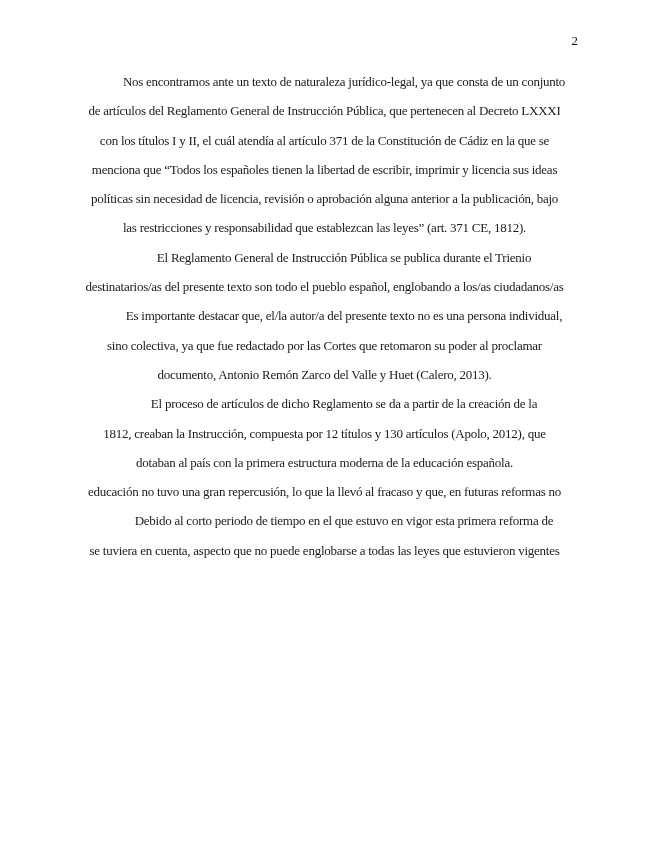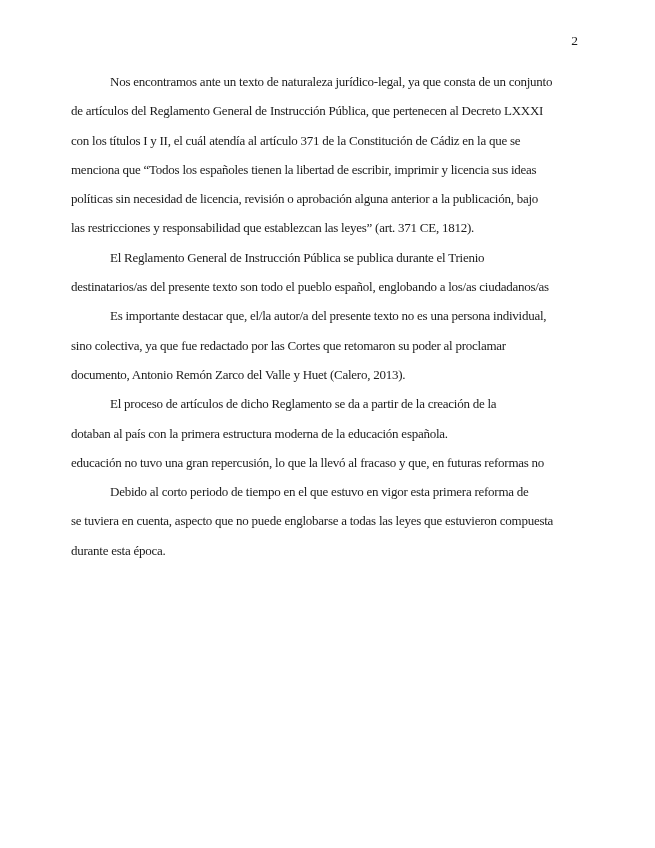--- a/index.html
+++ b/index.html
@@ -29,20 +29,21 @@
     position: absolute;
     top: 67px;
     left: 71px;
     width: 507px;
     font-size: 13px;
     letter-spacing: -0.25px;
   }
   .para {
     margin: 0;
     padding: 0;
+    text-align: center;
   }
   .line {
     display: block;
     height: 29.3px;
     line-height: 29.3px;
     white-space: nowrap;
   }
   .line.first {
     text-indent: 39px;
   }
@@ -65,22 +66,22 @@
         <span class="line first">El Reglamento General de Instrucción Pública se publica durante el Trienio</span>
         <span class="line">destinatarios/as del presente texto son todo el pueblo español, englobando a los/as ciudadanos/as</span>
       </p>
       <p class="para">
         <span class="line first">Es importante destacar que, el/la autor/a del presente texto no es una persona individual,</span>
         <span class="line">sino colectiva, ya que fue redactado por las Cortes que retomaron su poder al proclamar</span>
         <span class="line">documento, Antonio Remón Zarco del Valle y Huet (Calero, 2013).</span>
       </p>
       <p class="para">
         <span class="line first">El proceso de artículos de dicho Reglamento se da a partir de la creación de la</span>
+        <span class="line">1812, creaban la Instrucción, compuesta por 12 títulos y 130 artículos (Apolo, 2012), que</span>
         <span class="line">dotaban al país con la primera estructura moderna de la educación española.</span>
       </p>
       <p class="para">
         <span class="line">educación no tuvo una gran repercusión, lo que la llevó al fracaso y que, en futuras reformas no</span>
         <span class="line first">Debido al corto periodo de tiempo en el que estuvo en vigor esta primera reforma de</span>
-        <span class="line">se tuviera en cuenta, aspecto que no puede englobarse a todas las leyes que estuvieron compuesta</span>
-        <span class="line">durante esta época.</span>
+        <span class="line">se tuviera en cuenta, aspecto que no puede englobarse a todas las leyes que estuvieron vigentes</span>
       </p>
     </div>
 </div>
 
 </body></html>

